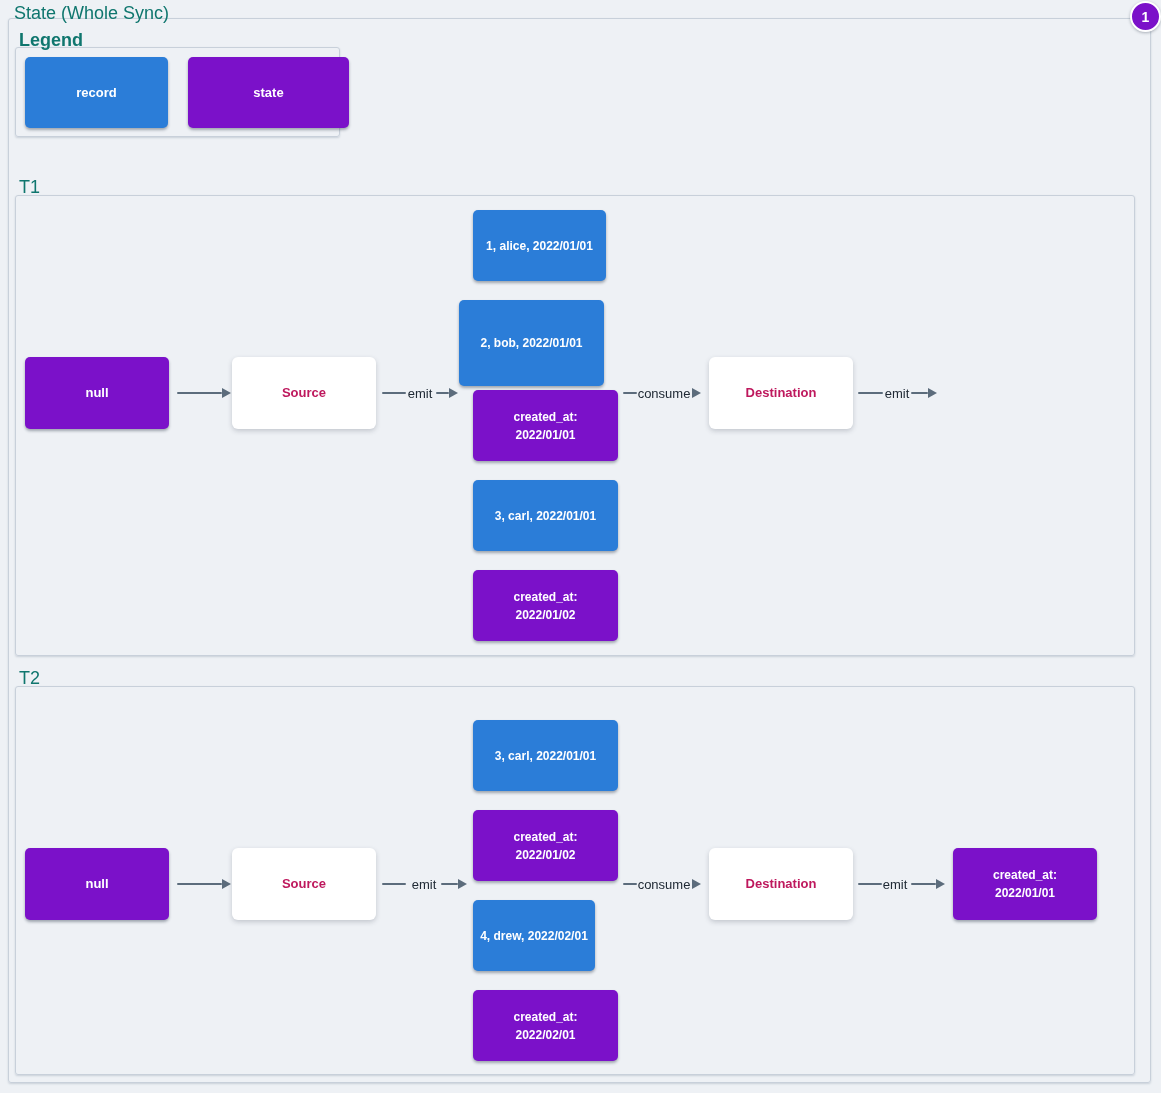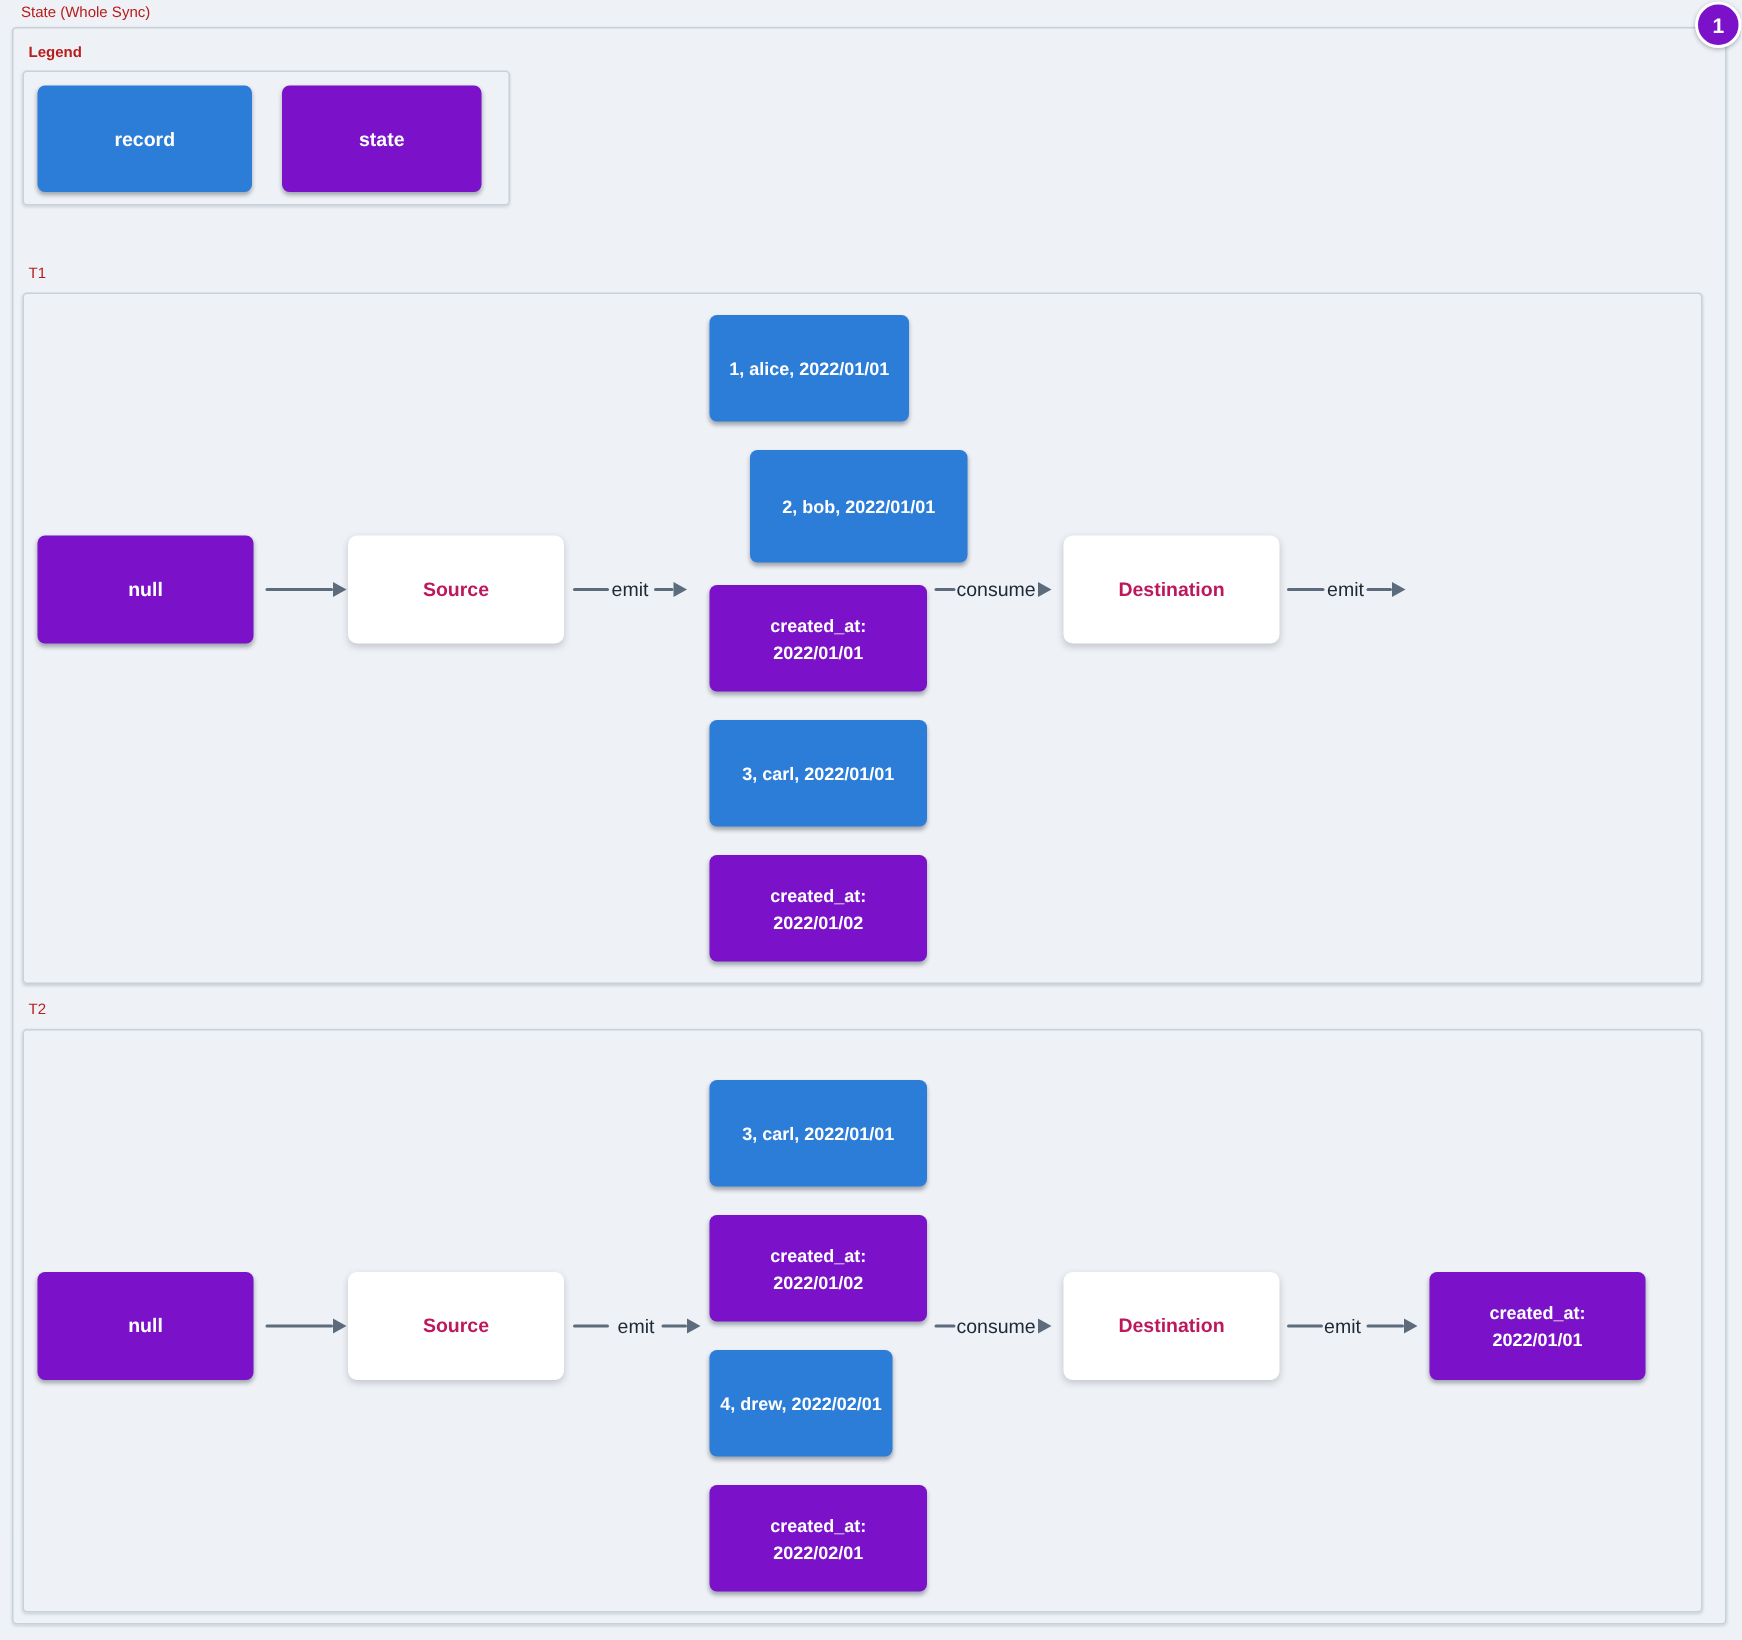--- a/index.html
+++ b/index.html
@@ -16,22 +16,22 @@
 
   .container {
     position: absolute;
     border: 1px solid var(--container-border, #c8d0da);
     border-radius: 3px;
     box-shadow: 0 1px 2px rgba(148,160,176,0.4);
   }
 
   .grouplabel {
     position: absolute;
-    font-size: 10px;
-    color: #b91c1c;
+    font-size: 18px;
+    color: #0f766e;
     white-space: nowrap;
   }
 
   .node {
     position: absolute;
     display: flex;
     align-items: center;
     justify-content: center;
     text-align: center;
     font-weight: bold;
@@ -91,39 +91,39 @@
 <div class="canvas">
 
   <div class="container" style="left:8px; top:18px; width:1143px; height:1065px;"></div>
   <div class="grouplabel" style="left:14px; top:3px;">State (Whole Sync)</div>
 
   <div class="badge">1</div>
 
   <div class="container" style="left:15px; top:47px; width:325px; height:90px;"></div>
   <div class="grouplabel" style="left:19px; top:30px;font-weight:bold;">Legend</div>
   <div class="node record" style="left:25px; top:57px; width:143px; height:71px;">record</div>
-  <div class="node state" style="left:188px; top:57px; width:133px; height:71px;">state</div>
+  <div class="node state" style="left:188px; top:57px; width:161px; height:71px;">state</div>
 
   <div class="container" style="left:15px; top:195px; width:1120px; height:461px;"></div>
   <div class="grouplabel" style="left:19px; top:177px;">T1</div>
 
   <div class="node state" style="left:25px; top:357px; width:144px; height:72px;">null</div>
 
   <div class="hline" style="left:177px; top:392px; width:45px;"></div>
   <div class="ahead" style="left:222px; top:388px;"></div>
 
   <div class="node plain" style="left:232px; top:357px; width:144px; height:72px;">Source</div>
 
   <div class="hline" style="left:382px; top:392px; width:24px;"></div>
   <div class="elabel" style="left:420px; top:393px;">emit</div>
   <div class="hline" style="left:436px; top:392px; width:13px;"></div>
   <div class="ahead" style="left:449px; top:388px;"></div>
 
   <div class="node record small" style="left:473px; top:210px; width:133px; height:71px;">1, alice, 2022/01/01</div>
-  <div class="node record small" style="left:500px; top:300px; width:145px; height:75px;">2, bob, 2022/01/01</div>
+  <div class="node record small" style="left:459px; top:300px; width:145px; height:86px;">2, bob, 2022/01/01</div>
   <div class="node state small" style="left:473px; top:390px; width:145px; height:71px;">created_at:
 2022/01/01</div>
   <div class="node record small" style="left:473px; top:480px; width:145px; height:71px;">3, carl, 2022/01/01</div>
   <div class="node state small" style="left:473px; top:570px; width:145px; height:71px;">created_at:
 2022/01/02</div>
 
   <div class="hline" style="left:623px; top:392px; width:14px;"></div>
   <div class="elabel" style="left:664px; top:393px;">consume</div>
   <div class="ahead" style="left:692px; top:388px;"></div>
 

